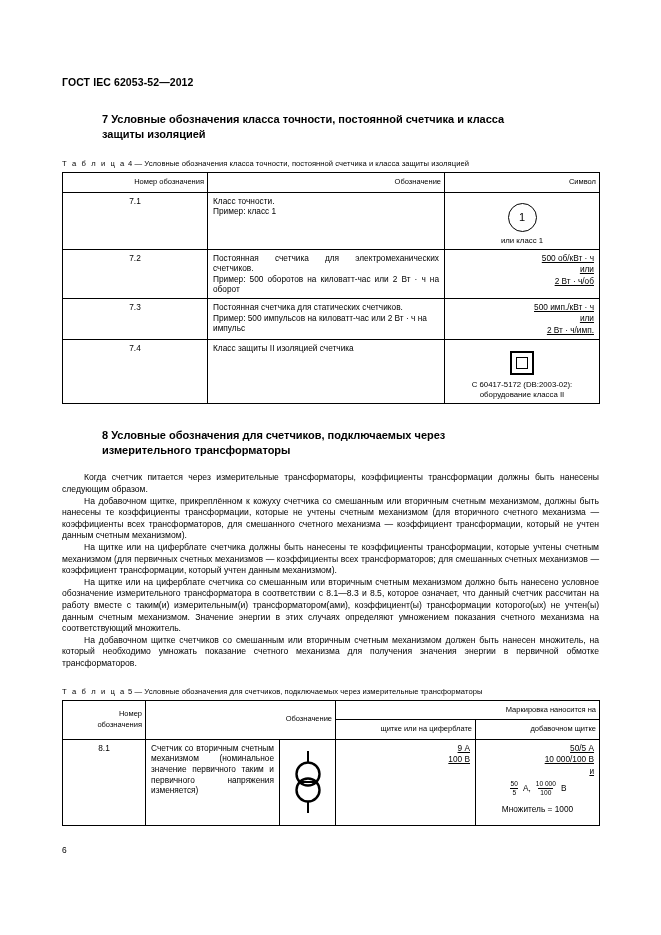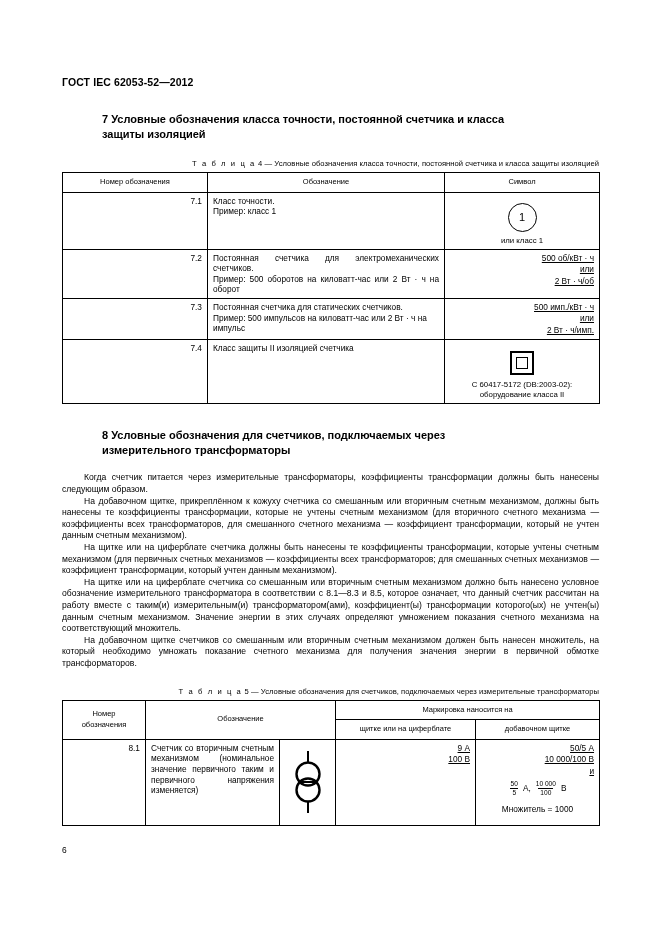--- a/index.html
+++ b/index.html
@@ -40,51 +40,50 @@
     padding-left: 40px;
     line-height: 15px;
     text-indent: 0;
   }
   h2.section-title .l2 { display: block; }
 
   .table-caption {
     font-size: 7.6px;
     margin: 17px 0 4px 0;
     letter-spacing: 0.05px;
-    text-align: right;
   }
   .table-caption .tword {
     letter-spacing: 1.6px;
   }
 
   table.gost {
     border-collapse: collapse;
     width: 537px;
     table-layout: fixed;
     border: 1.4px solid #000;
   }
   table.gost td, table.gost th {
     border: 0.9px solid #000;
     vertical-align: top;
     padding: 3px 5px;
     font-size: 8.3px;
     line-height: 10.6px;
     font-weight: normal;
   }
   table.gost thead td {
-    text-align: center;
+    text-align: right;
     vertical-align: middle;
     font-size: 7.5px;
     padding: 4px 3px;
     border-bottom: 1.4px solid #000;
   }
   table.gost thead td.sub {
     border-bottom: 1.4px solid #000;
   }
-  .c-num { text-align: right; }
+  .c-num { text-align: center; }
   .c-sym { text-align: center; vertical-align: middle; }
   .justify { text-align: justify; text-align-last: left; }
 
   
   .sym-circle {
     width: 27px; height: 27px;
     border: 1.6px solid #000;
     border-radius: 50%;
     display: flex; align-items: center; justify-content: center;
     margin: 7px auto 4px auto;

